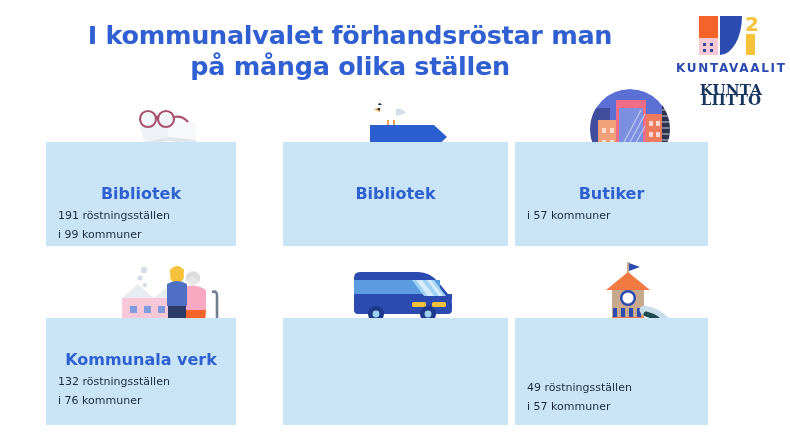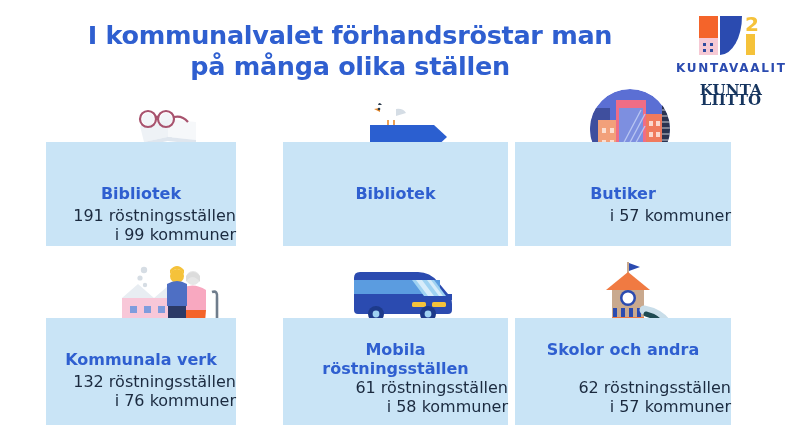--- a/index.html
+++ b/index.html
@@ -135,46 +135,46 @@
 
   
   .card {
     position: absolute;
     background: #c9e4f6;
   }
   .card-row1 { top: 142px; height: 104px; }
   .card-row2 { top: 318px; height: 107px; }
   .col1 { left: 46px;  width: 190px; }
   .col2 { left: 283px; width: 225px; }
-  .col3 { left: 515px; width: 216px; }
+  .col3 { left: 515px; width: 193px; }
 
   .card-title {
     position: absolute;
     left: 0;
     width: 100%;
     text-align: center;
     color: #2f5fd0;
     font-family: "DejaVu Sans", sans-serif;
     font-weight: bold;
     font-size: 16px;
     line-height: 19px;
   }
   .card-row1 .card-title { top: 42px; }
   .card-row2 .card-title { top: 22px; }
   .card-row2.single-line .card-title { top: 32px; }
 
   .card-body {
     position: absolute;
-    left: 0;
+    left: 12px;
     width: 100%;
-    text-align: right;
+    text-align: left;
     color: #1b2a3f;
     font-family: "DejaVu Sans", sans-serif;
     font-weight: normal;
-    font-size: 16px;
+    font-size: 11px;
     line-height: 19px;
   }
   .card-row1 .card-body { top: 64px; }
   .card-row2 .card-body { top: 60px; }
   .card-row2.single-line .card-body { top: 54px; }
   .card-body .bline { display: block; }
 
   
   .illus {
     position: absolute;
@@ -436,33 +436,24 @@
 
   <div class="card card-row2 single-line col1">
     <div class="card-title">Kommunala verk</div>
     <div class="card-body">
       <span class="bline">132 röstningsställen</span>
       <span class="bline">i 76 kommuner</span>
     </div>
   </div>
 
   <div class="card card-row2 col2">
-    <div class="card-title">
-      <span style="display:block">Mobila</span>
-      <span style="display:block">röstningsställen</span>
-    </div>
-    <div class="card-body">
-      <span class="bline">61 röstningsställen</span>
-      <span class="bline">i 58 kommuner</span>
-    </div>
   </div>
 
   <div class="card card-row2 col3">
     <div class="card-title">
-      <span style="display:block">Skolor och andra</span>
     </div>
     <div class="card-body">
-      <span class="bline">62 röstningsställen</span>
+      <span class="bline">49 röstningsställen</span>
       <span class="bline">i 57 kommuner</span>
     </div>
   </div>
 
 </div>
 
 </body></html>

